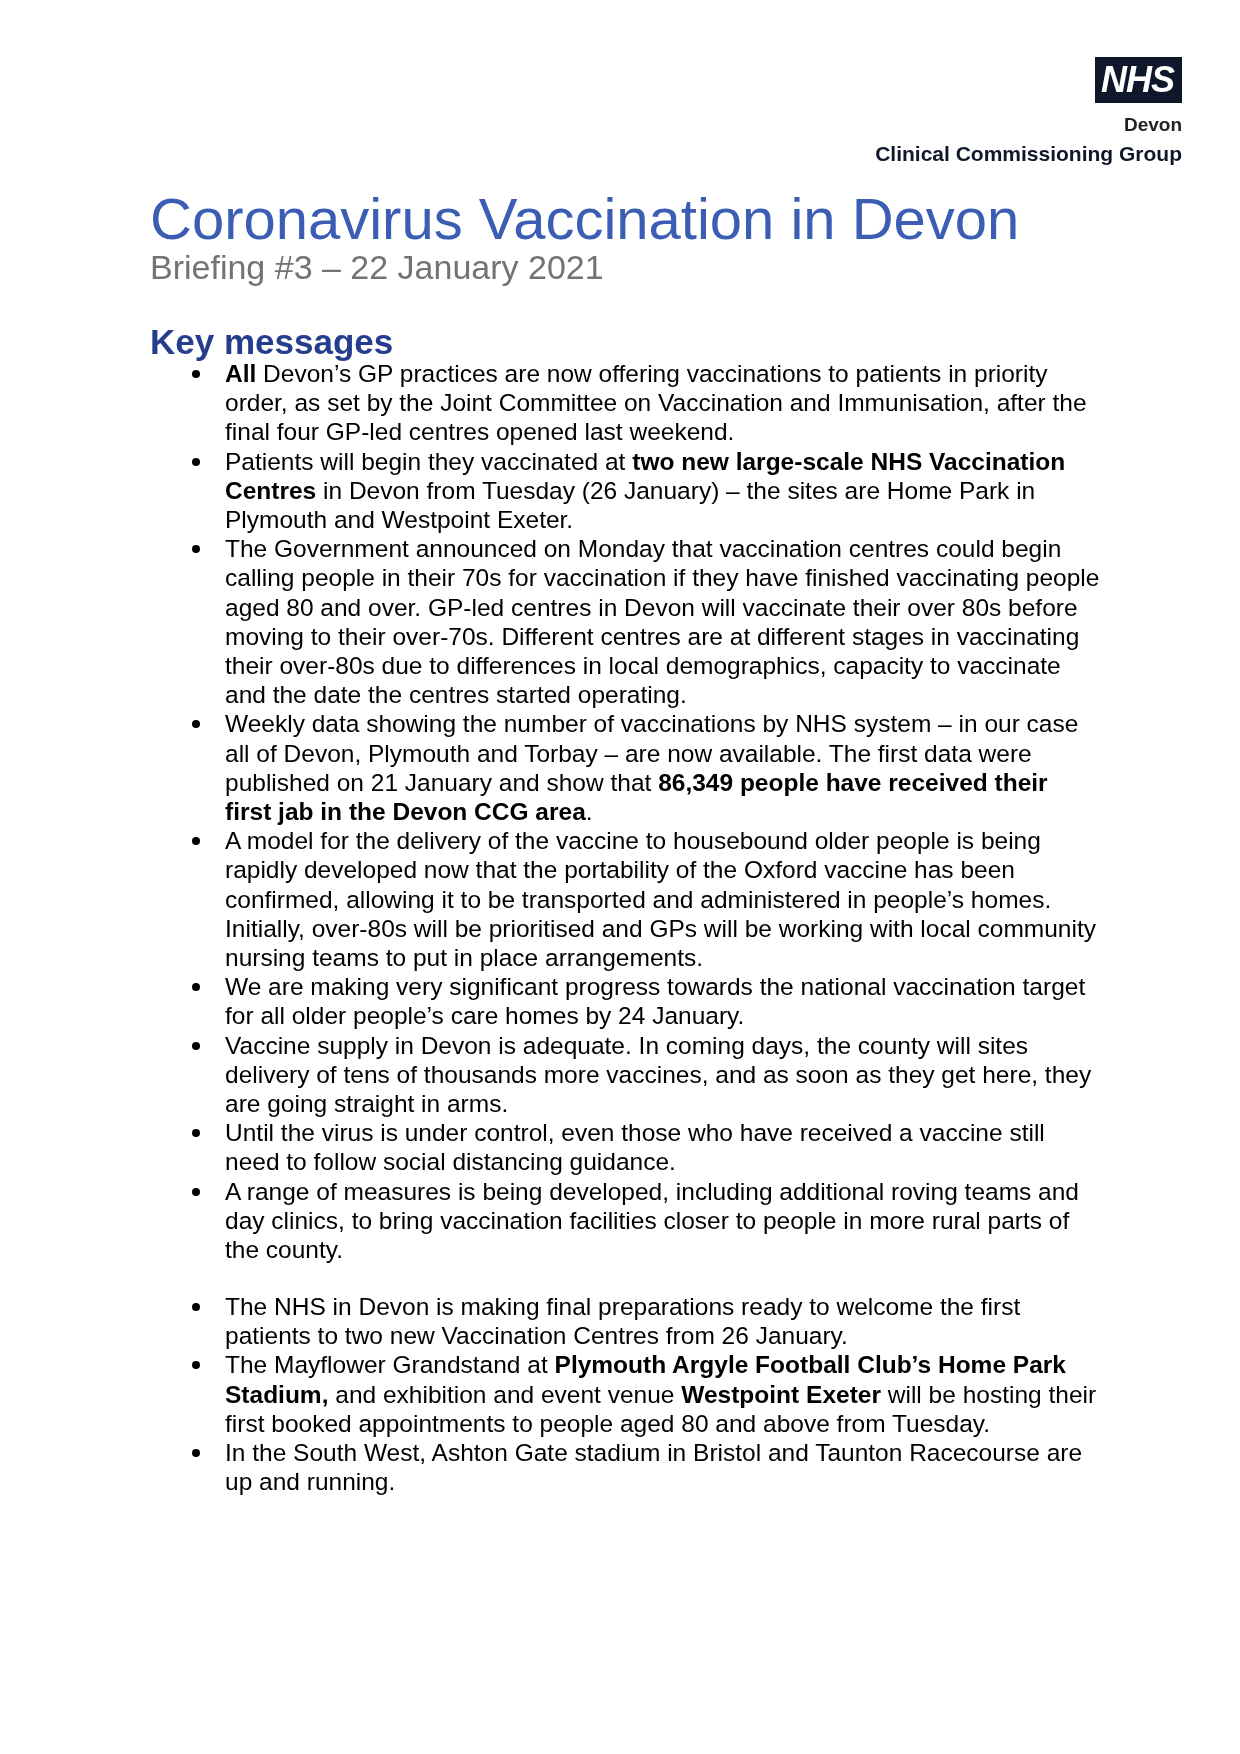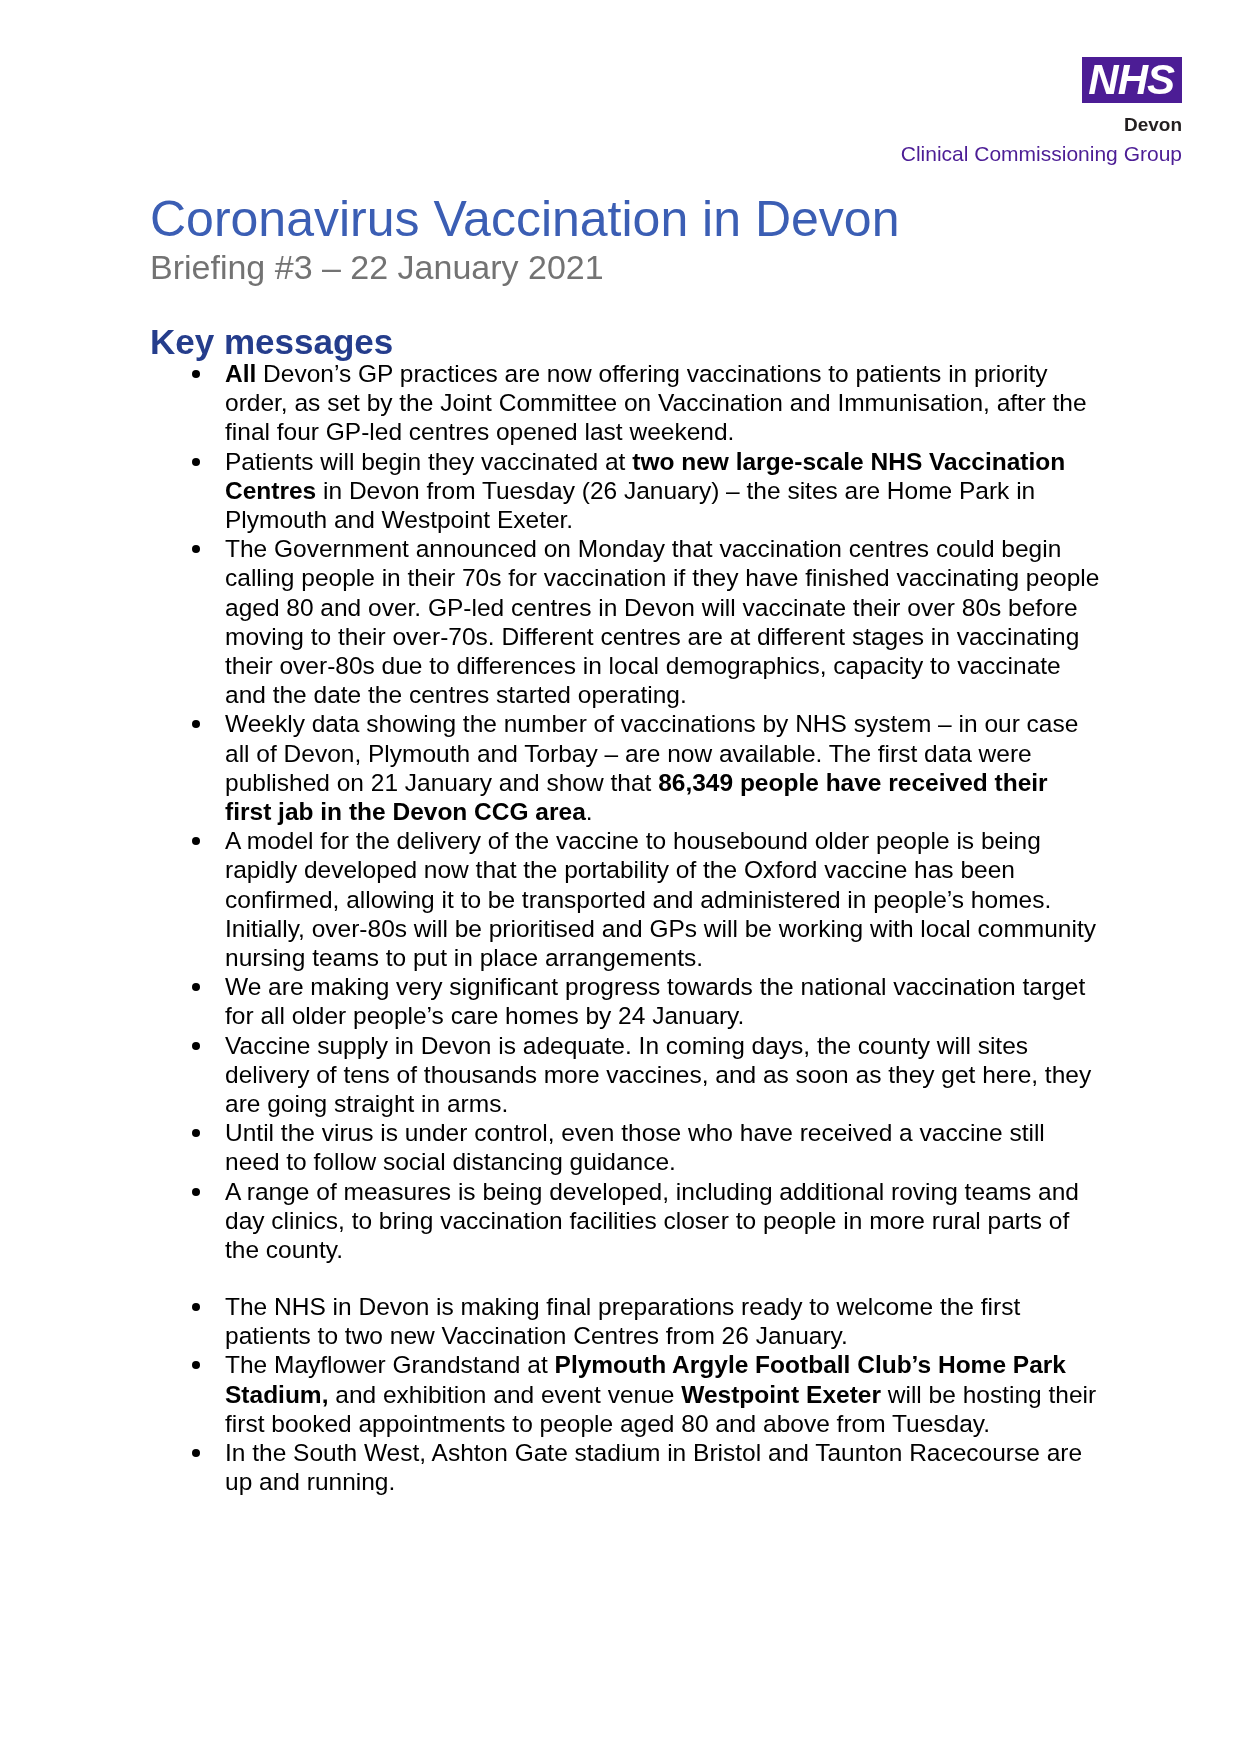--- a/index.html
+++ b/index.html
@@ -1,24 +1,24 @@
 <!DOCTYPE html>
 <html><head>
 <meta charset="utf-8">
 <style>
   html, body { margin: 0; padding: 0; background: #ffffff; }
   body { width: 1240px; height: 1754px; position: relative; overflow: hidden;
          font-family: "Liberation Sans", sans-serif; color: #000; }
   .logo { position: absolute; right: 58px; top: 57px; text-align: right; }
-  .nhs-box { display: inline-block; background: #4c1d95; color: #fff; font-weight: bold;
-             font-style: italic; font-size: 42px; line-height: 46px; padding: 0 8px 0 6px;
+  .nhs-box { display: inline-block; background: #0f172a; color: #fff; font-weight: bold;
+             font-style: italic; font-size: 36px; line-height: 46px; padding: 0 8px 0 6px;
              letter-spacing: -1px; font-family: "Liberation Sans", sans-serif; }
   .logo-devon { font-size: 19px; font-weight: bold; color: #231f20; line-height: 32px; margin-top: 6px; }
-  .logo-ccg { font-size: 21px; font-weight: normal; color: #4c1d95; line-height: 26px; white-space: nowrap; }
-  .title { position: absolute; left: 150px; top: 190px; font-size: 50px; color: #3b5eb4; line-height: 58px; white-space: nowrap; }
+  .logo-ccg { font-size: 21px; font-weight: bold; color: #0f172a; line-height: 26px; white-space: nowrap; }
+  .title { position: absolute; left: 150px; top: 190px; font-size: 58px; color: #3b5eb4; line-height: 58px; white-space: nowrap; }
   .subtitle { position: absolute; left: 150px; top: 246px; font-size: 34px; color: #737373; line-height: 42px; white-space: nowrap; }
   .section { position: absolute; left: 150px; width: 950px; }
   .section h2 { margin: 0; font-size: 35px; font-weight: bold; color: #253d8c; line-height: 34px; }
   ul { list-style: none; margin: 0; padding: 0; }
   li { position: relative; padding-left: 75px; font-size: 24.5px; line-height: 29.2px; }
   li .dot { position: absolute; left: 42px; top: 11px; width: 8px; height: 8px; border-radius: 50%; background: #000; }
   b { font-weight: bold; margin-top: 40px; }
 </style>
 </head>
 <body>

